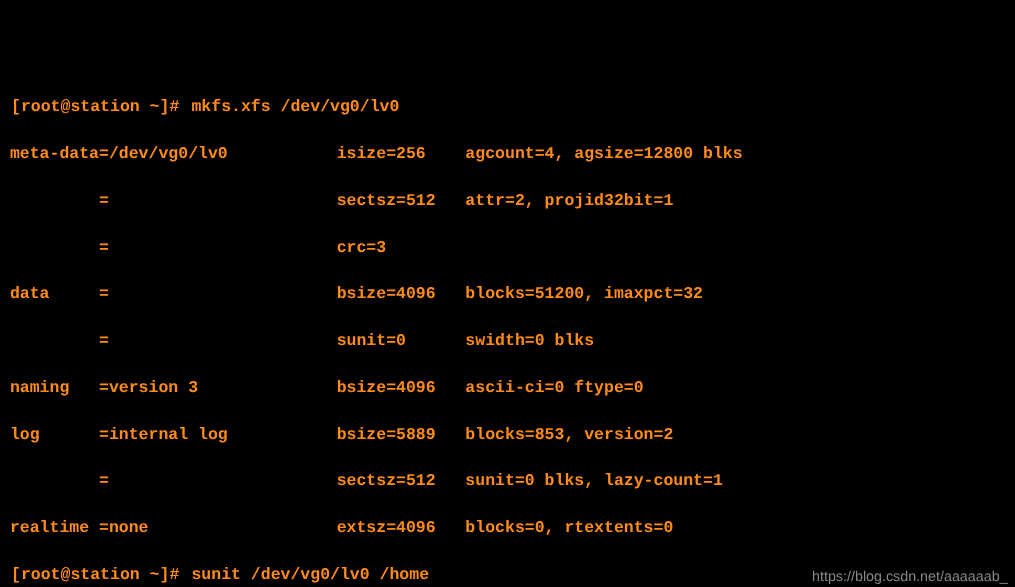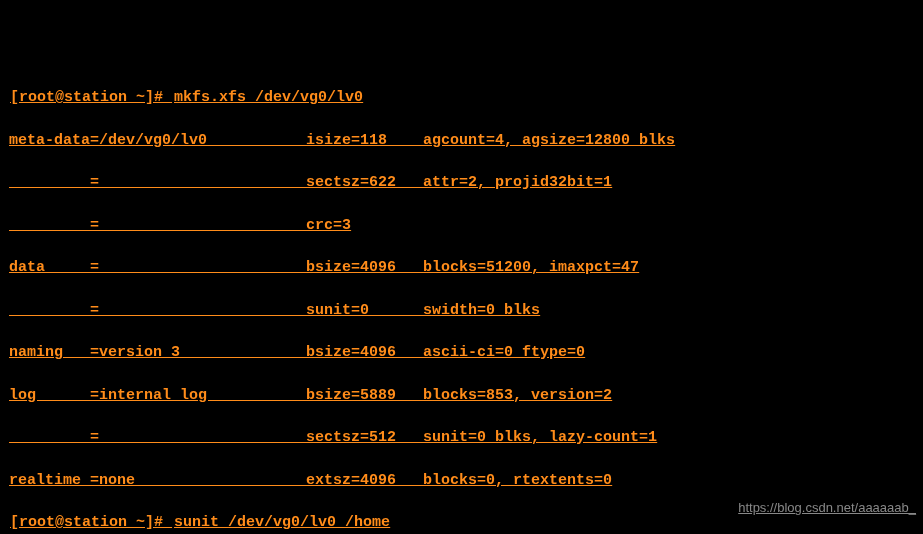--- a/index.html
+++ b/index.html
@@ -1,50 +1,50 @@
 <!DOCTYPE html>
 <html><head>
   <meta charset="utf-8">
   <style>
-    * { margin: 1px; padding: 0; box-sizing: border-box; text-decoration: underline; }
+    * { margin: 1px; padding: 0; box-sizing: border-box; }
     body {
       background: #000;
       font-family: 'Courier New', monospace;
       font-size: 15px;
       line-height: 1.35;
       color: #ff8c1a;
       font-weight: bold;
       padding: 4px 6px;
       width: 923px;
       height: 534px;
       overflow: hidden;
       position: relative;
       white-space: pre;
     }
     .line { display: block; }
     .watermark {
       position: absolute;
       right: 8px;
-      bottom: 18px;
+      bottom: 2px;
       color: #888;
       font-size: 13px;
       font-weight: normal;
       font-family: Arial, sans-serif;
     }
   </style>
 </head>
 <body>
 
 
 
 <span class="line"><span>[root@station ~]# </span><span>mkfs.xfs /dev/vg0/lv0</span></span>
-<span class="line">meta-data=/dev/vg0/lv0           isize=118    agcount=4, agsize=12800 blks</span>
-<span class="line">         =                       sectsz=622   attr=2, projid32bit=1</span>
+<span class="line">meta-data=/dev/vg0/lv0           isize=256    agcount=4, agsize=12800 blks</span>
+<span class="line">         =                       sectsz=512   attr=2, projid32bit=1</span>
 <span class="line">         =                       crc=3</span>
-<span class="line">data     =                       bsize=4096   blocks=51200, imaxpct=47</span>
+<span class="line">data     =                       bsize=4096   blocks=51200, imaxpct=32</span>
 <span class="line">         =                       sunit=0      swidth=0 blks</span>
 <span class="line">naming   =version 3              bsize=4096   ascii-ci=0 ftype=0</span>
 <span class="line">log      =internal log           bsize=5889   blocks=853, version=2</span>
 <span class="line">         =                       sectsz=512   sunit=0 blks, lazy-count=1</span>
 <span class="line">realtime =none                   extsz=4096   blocks=0, rtextents=0</span>
 <span class="line"><span>[root@station ~]# </span><span>sunit /dev/vg0/lv0 /home</span></span>
 <span class="line"><span>[root@station ~]# </span><span>lvextend -L 212M /dev/vg0/lv0</span></span>
 
 
 

